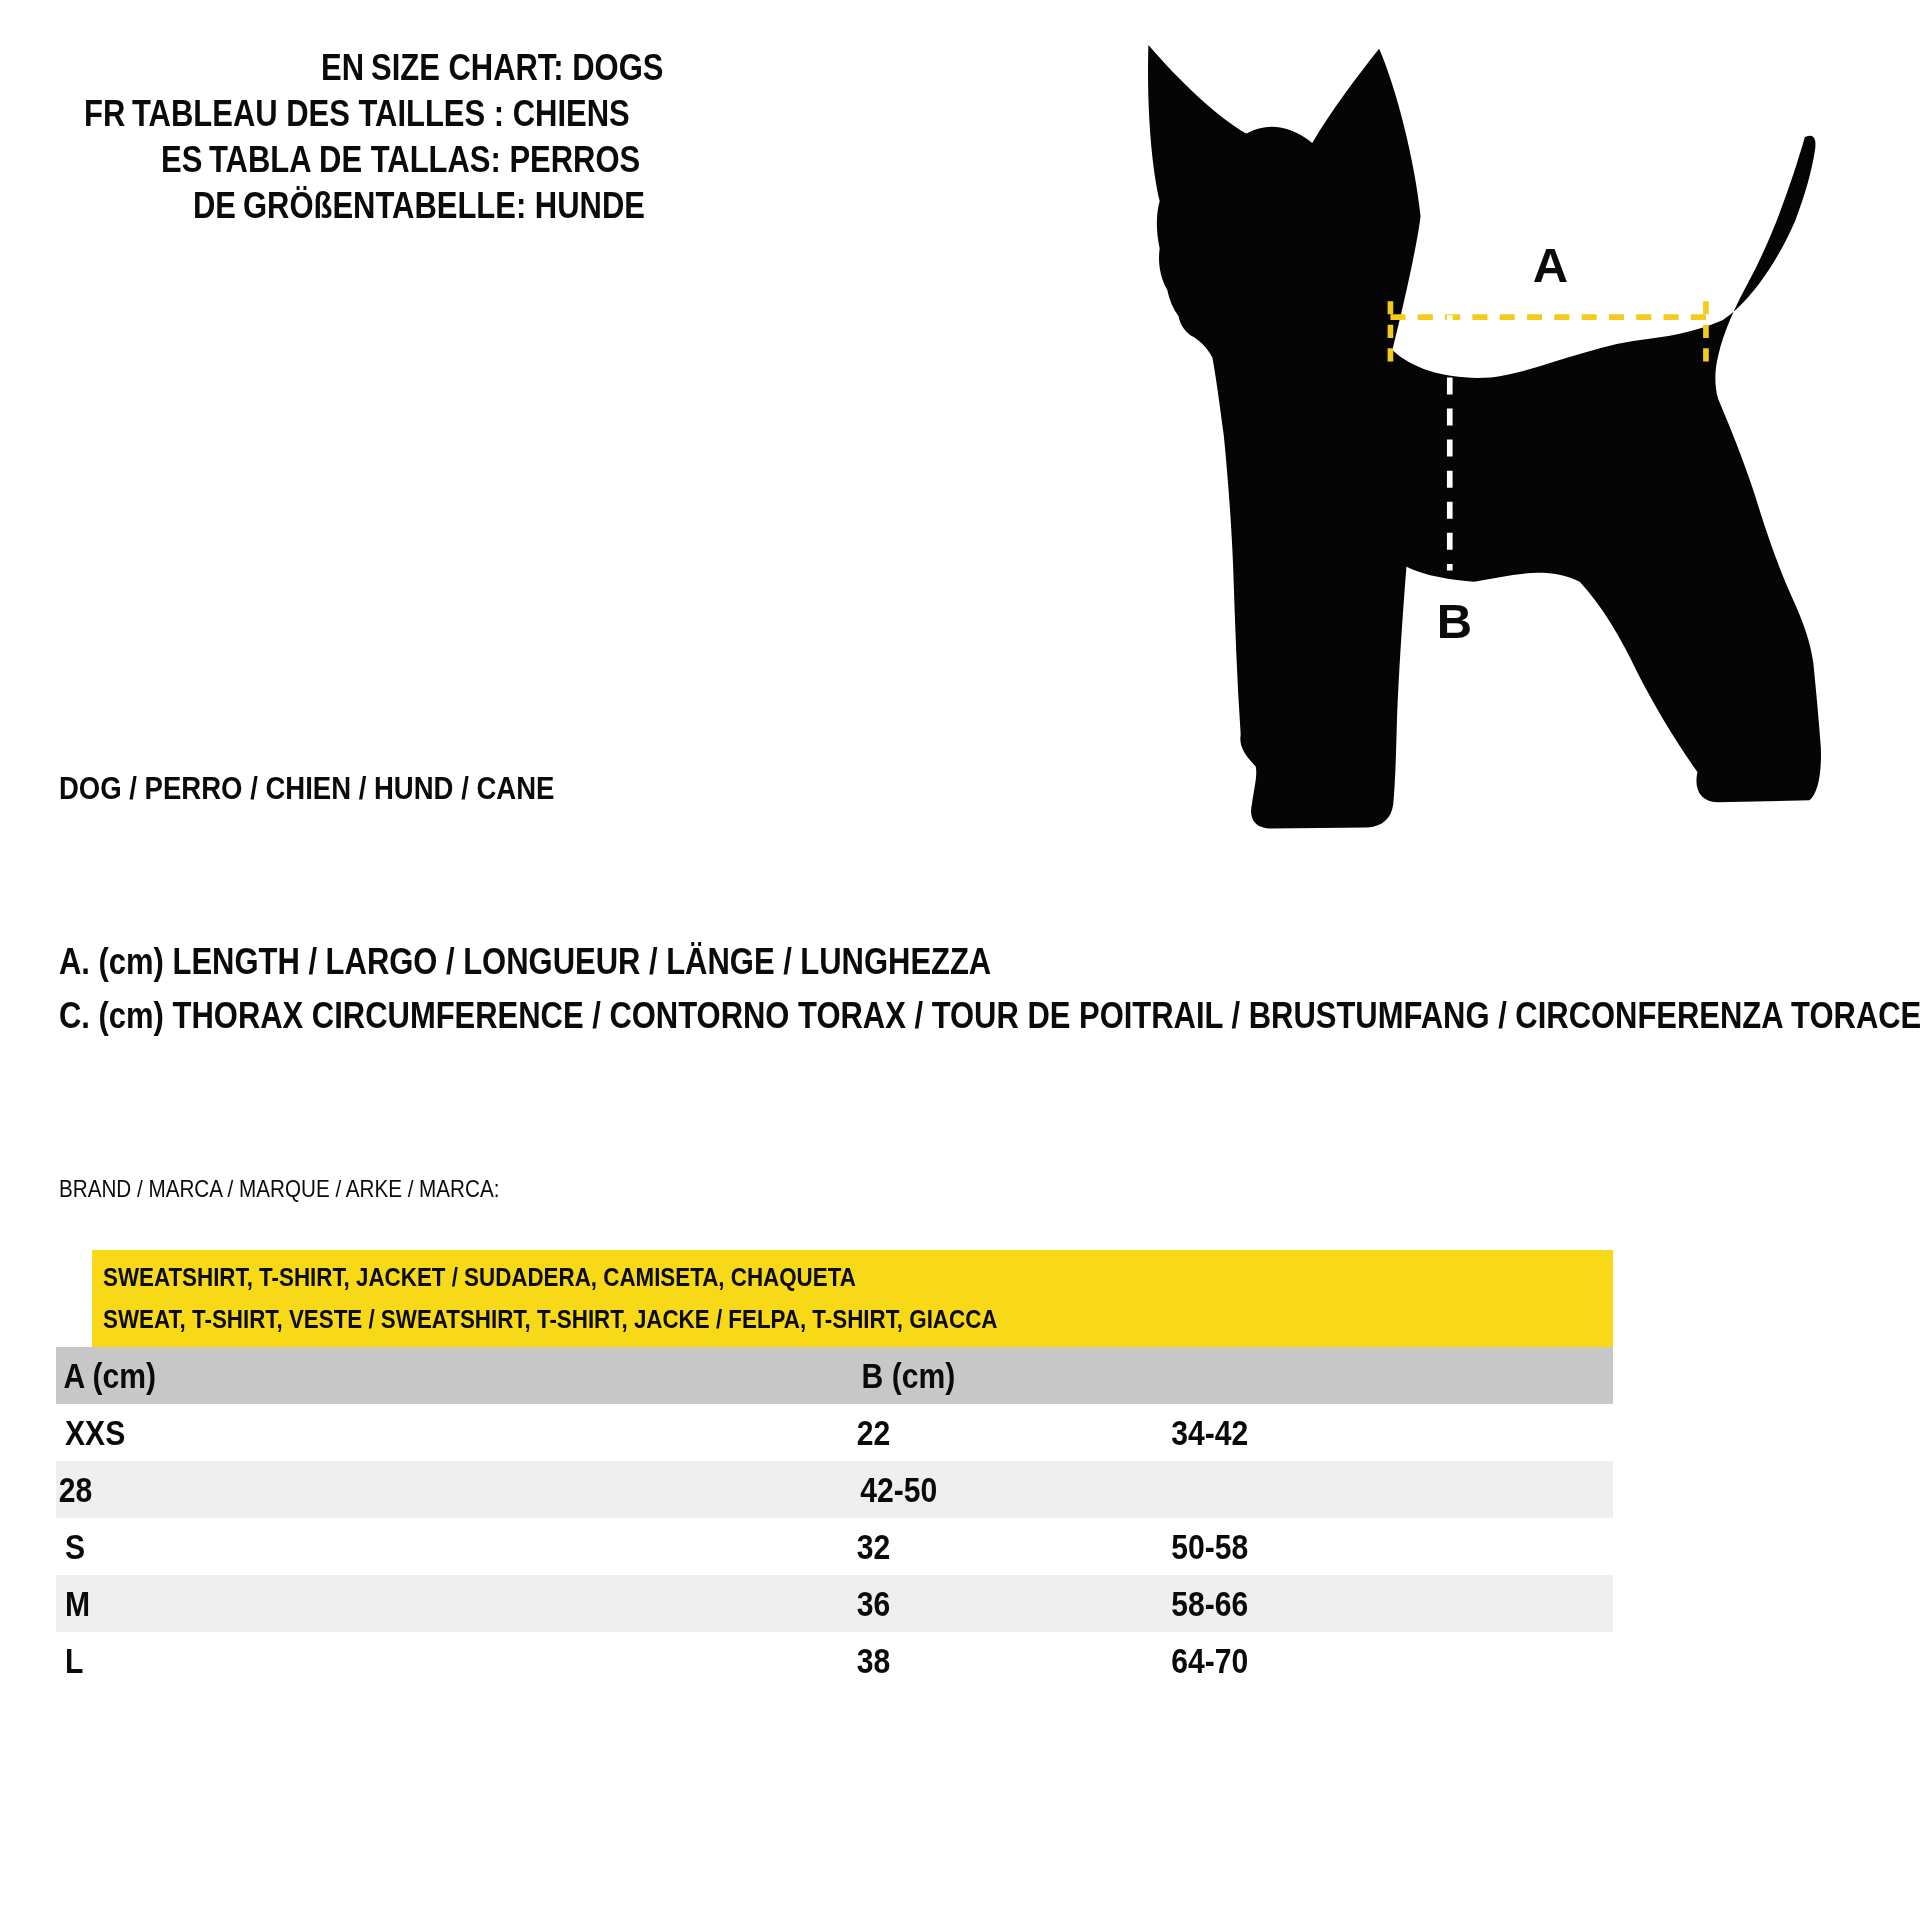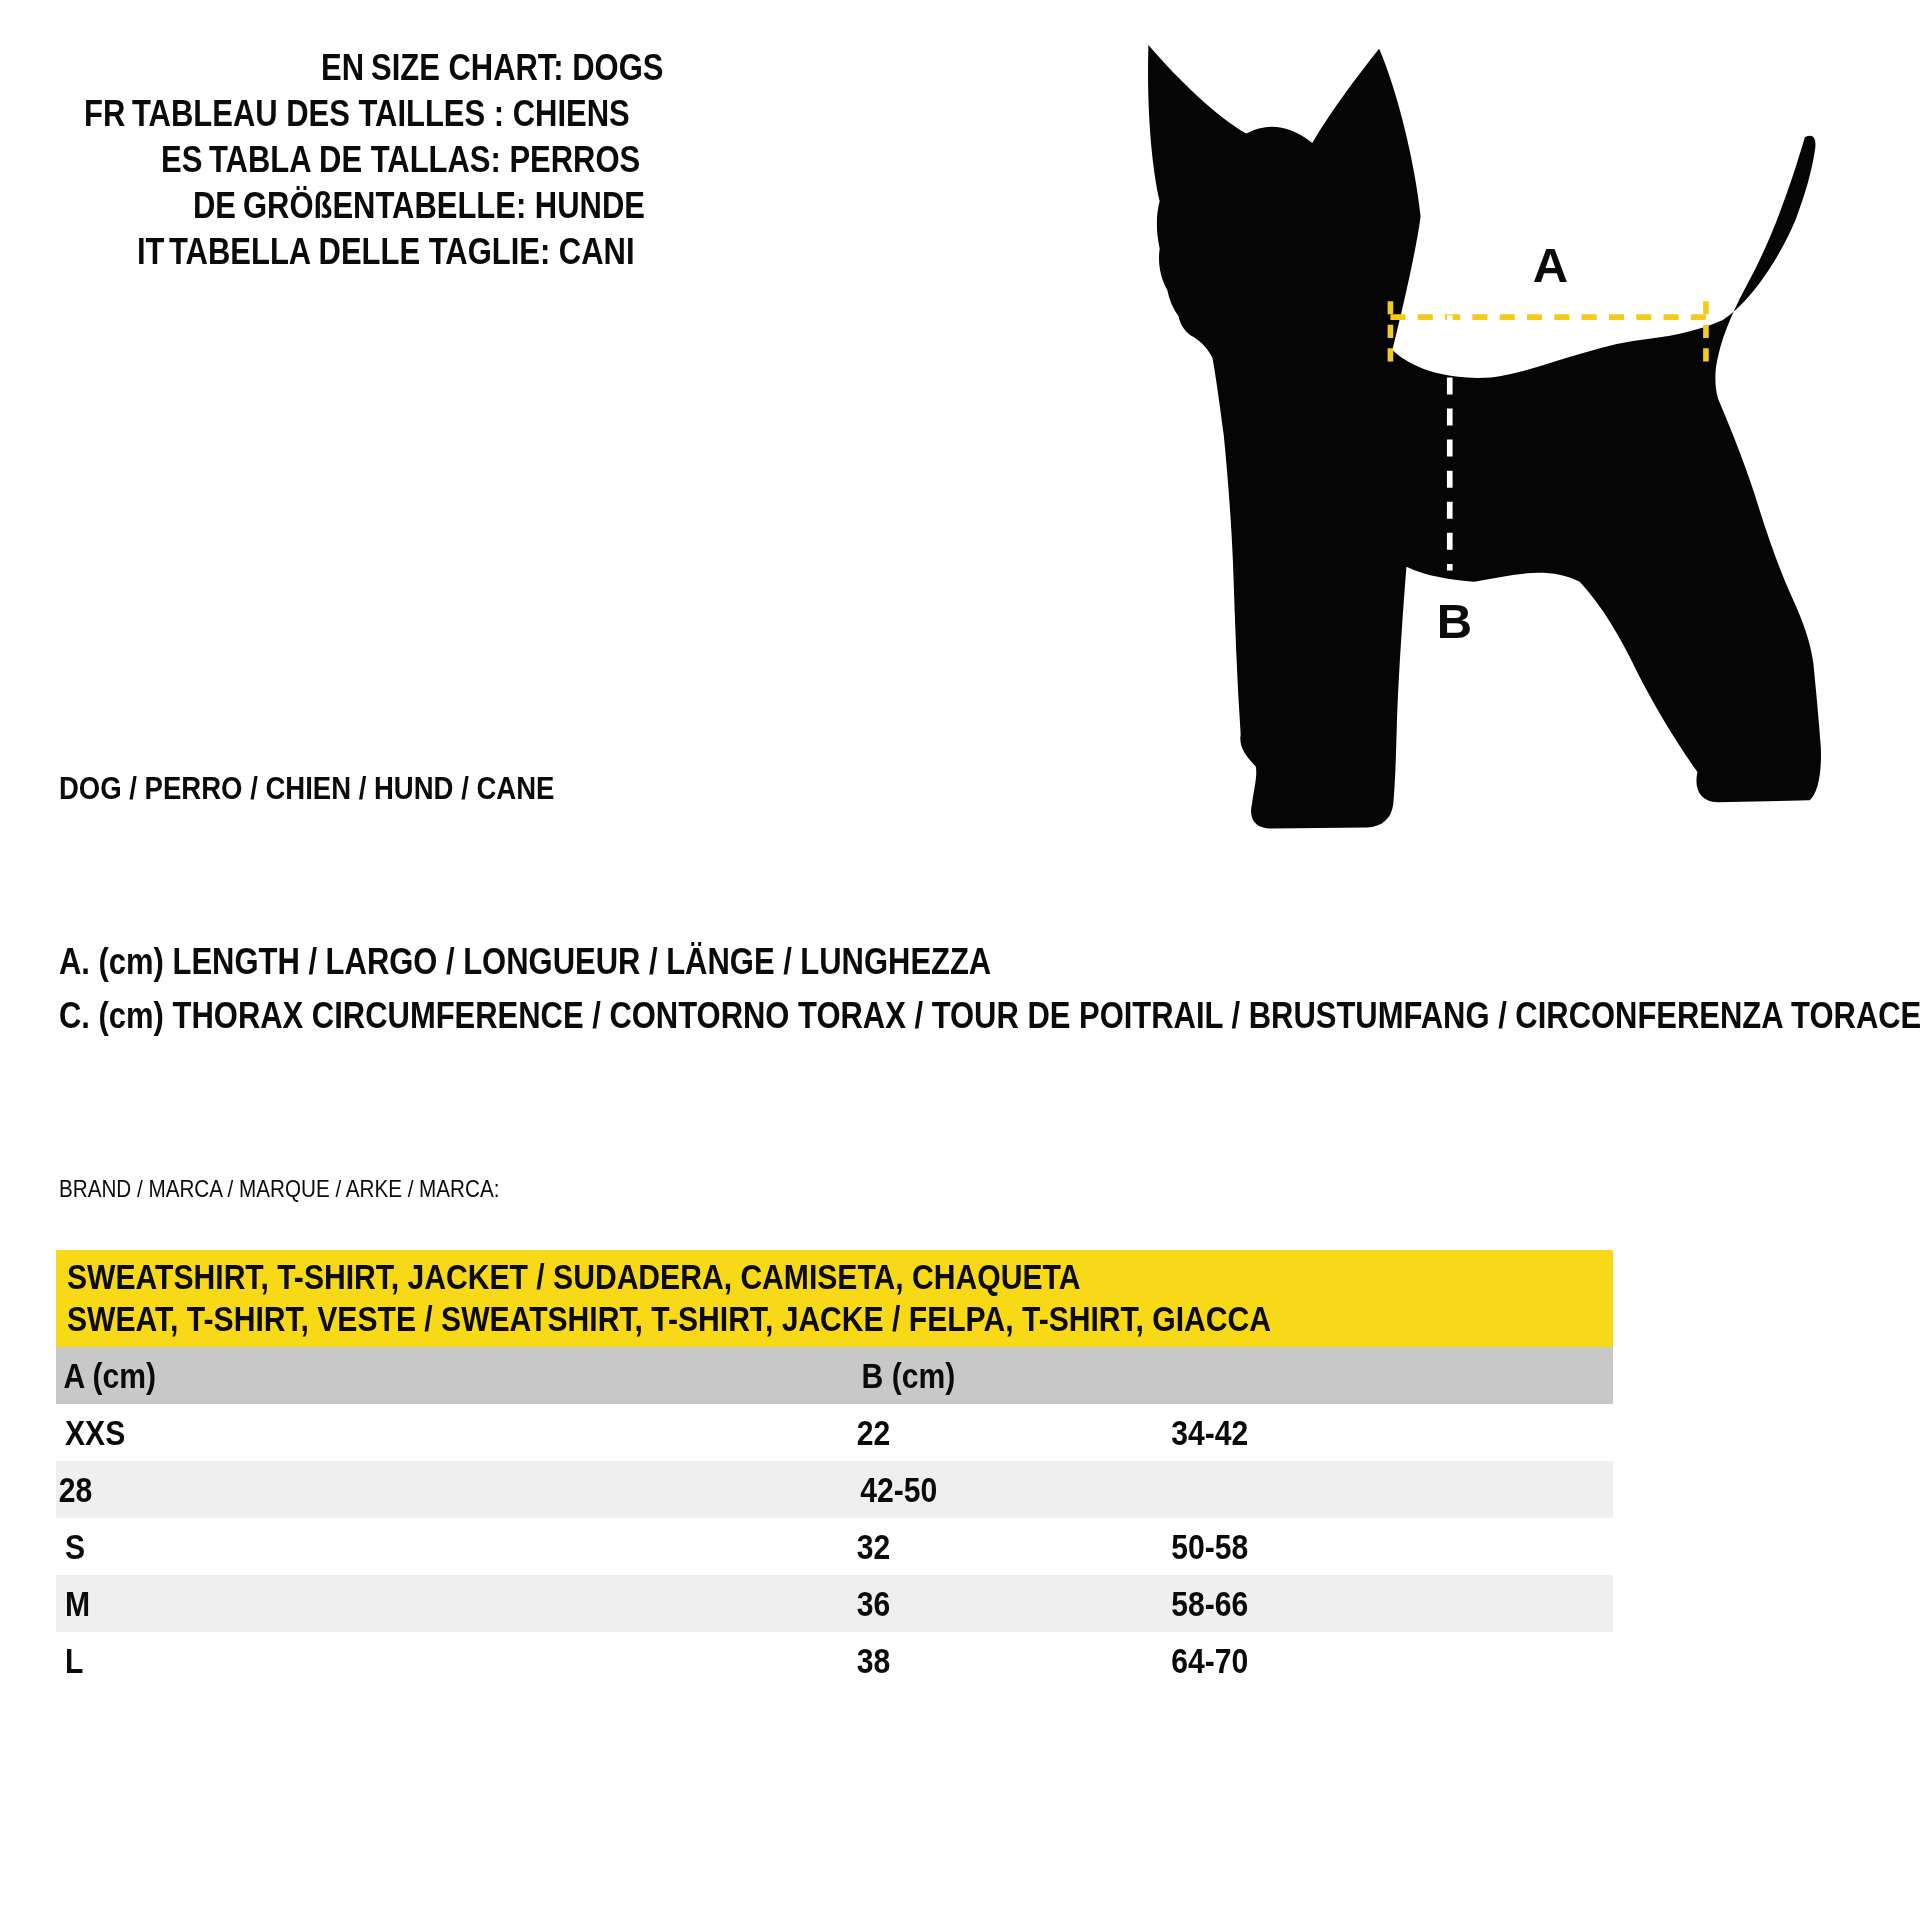--- a/index.html
+++ b/index.html
@@ -21,39 +21,38 @@
   .dog-fig svg{display:block;width:100%;height:100%;}
 
   .caption{position:absolute;left:59px;top:770px;font-size:32px;font-weight:bold;}
 
   .measures{position:absolute;left:59px;top:935px;font-size:36px;font-weight:bold;line-height:54px;}
   .brand{position:absolute;left:59px;top:1175px;font-size:24px;font-weight:normal;}
 
   
   .size-table{position:absolute;left:56px;top:1250px;width:1557px;font-weight:bold;}
   .banner{background:var(--banner_yellow,#f7d917);padding:5.6px 11.3px 7.5px 11.3px;
-          font-size:35px;line-height:42px;}
+          font-size:26px;line-height:42px;margin-left:36px;}
   .trow{display:grid;grid-template-columns:798px 311px 320px 127px;align-items:center;}
   .thead{background:var(--header_gray,#c8c8c8);height:57px;font-size:35px;}
   .tbody .trow{height:57px;font-size:35px;}
   .tbody .trow:nth-child(even){background:var(--row_alt_gray,#efefef);}
   .cell-size{padding-left:9.4px;text-align:left;}
   .cell-a,.cell-b{text-align:left;}
 </style>
 </head>
 <body>
 
 <div class="canvas">
 
   <ul class="langs">
     <li><span class="code"><span class="cond">EN</span></span><span class="cond">SIZE CHART: DOGS</span></li>
     <li><span class="code"><span class="cond">FR</span></span><span class="cond">TABLEAU DES TAILLES : CHIENS</span></li>
     <li><span class="code"><span class="cond">ES</span></span><span class="cond">TABLA DE TALLAS: PERROS</span></li>
     <li><span class="code"><span class="cond">DE</span></span><span class="cond">GRÖßENTABELLE: HUNDE</span></li>
-    <li><span class="code"><span class="cond">IT</span></span><span class="cond">TABELLA DELLE TAGLIE: CANI</span></li>
   </ul>
 
   <div class="dog-fig">
     <svg viewBox="0 0 1100 860" xmlns="http://www.w3.org/2000/svg">
       <path fill="#050505" d="
         M 320 18
         C 352 55, 392 94, 424 112
         Q 458 94, 494 122
         C 514 88, 541 52, 565 22
         C 584 66, 603 142, 609 200

